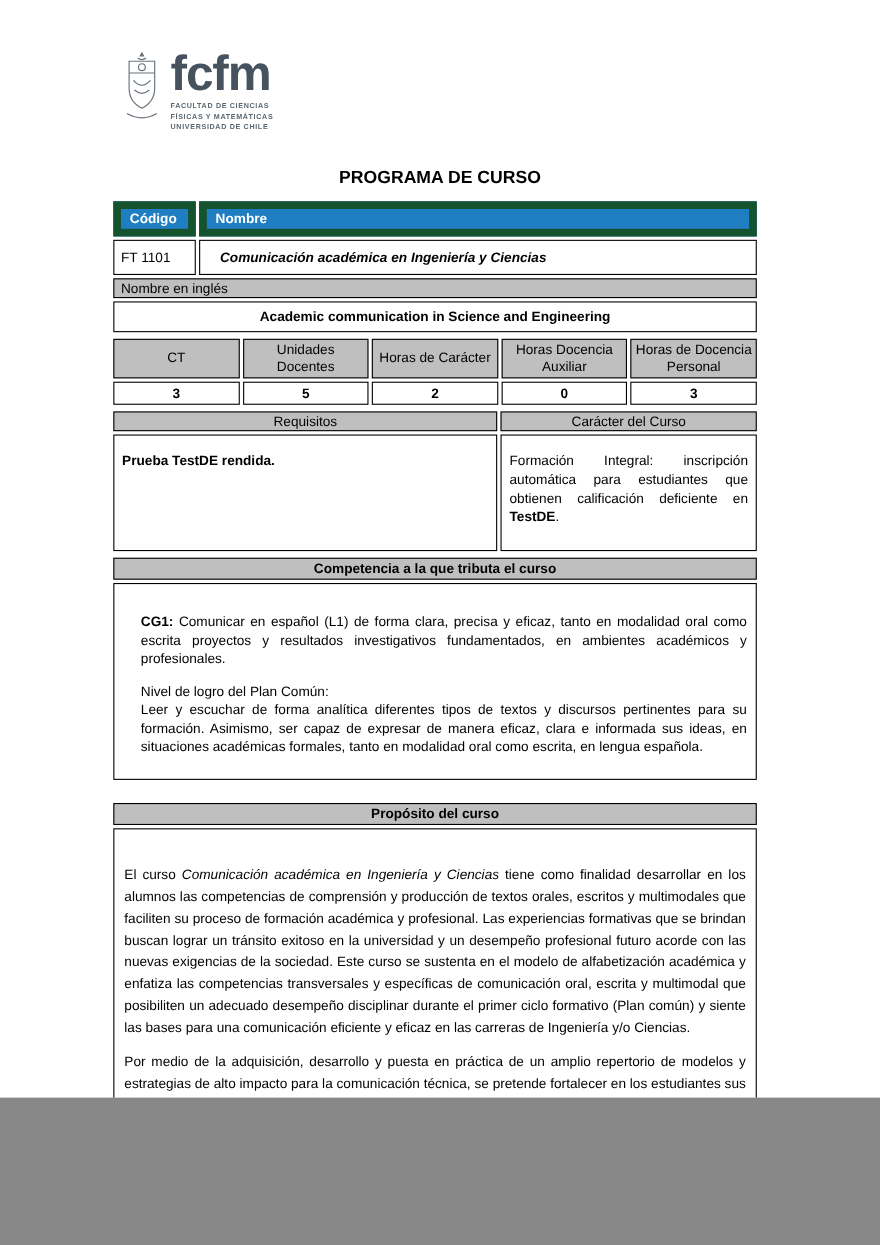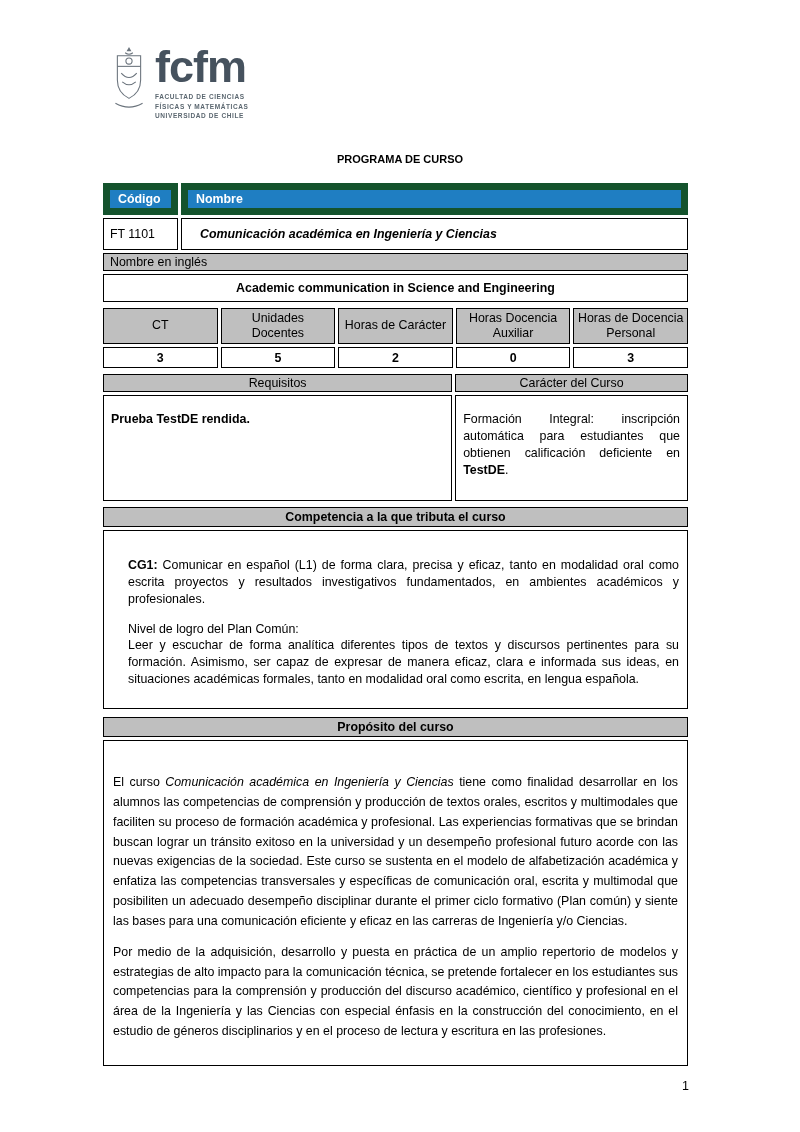--- a/index.html
+++ b/index.html
@@ -1,35 +1,35 @@
 <!DOCTYPE html>
 <html><head>
 <meta charset="utf-8">
 <style>
   html,body { margin:0; padding:0; background:#888; }
   .page {
-    position:relative; width:800px; height:1132px; margin:0 auto;
+    position:relative; width:800px; height:998px; margin:0 auto;
     background:#ffffff; overflow:hidden;
     font-family:"Liberation Sans", sans-serif; color:#000;
   }
   
   .logo-row { position:absolute; top:46px; left:112px; display:flex; gap:9px; align-items:flex-start; }
   .logo-text-col { display:flex; flex-direction:column; }
   .fcfm-wordmark {
     font-weight:bold; font-size:45px; line-height:0.92; letter-spacing:-1px;
     color:#46525E;
   }
   .logo-caption {
     margin-top:5px; font-size:6.5px; font-weight:bold; letter-spacing:0.6px;
     color:#5B6770; line-height:1.45;
   }
   
   .doc-title {
     position:absolute; top:153px; left:0; width:800px;
-    text-align:center; font-weight:bold; font-size:11px;
+    text-align:center; font-weight:bold; font-size:16px;
   }
   
   .content { position:absolute; top:180px; left:100px; width:591px; }
   table { width:100%; border-collapse:separate; border-spacing:3px; table-layout:fixed; }
   td {
     border:1px solid #000; padding:1px 6px; font-size:12.4px;
     vertical-align:middle; word-wrap:break-word;
   }
   .c-blue  { background:#1F7EC2; color:#fff; font-weight:bold; border:7px solid #14532d; height:16px; padding-left:8px; }
   .c-gray  { background:#BFBFBF; text-align:center; height:14px; }
@@ -40,21 +40,21 @@
   .english-name { height:24px; text-align:center; font-weight:bold; }
   .hours-hdr td { height:32px; text-align:center; line-height:1.25; background:#BFBFBF; padding:1px 3px; }
   .hours-val td { height:17px; text-align:center; font-weight:bold; }
   .req-content td { height:74px; vertical-align:top; padding:15px 7px; line-height:1.36; }
   .req-left { font-weight:bold; }
   .req-right { text-align:justify; }
   .comp-content {
     vertical-align:top; padding:26px 8px 20px 24px; line-height:1.36; text-align:justify;
   }
   .comp-content .block-gap { height:13px; }
-  .prop-table { margin-top:2px; }
+  .prop-table { margin-top:15px; }
   .prop-content { vertical-align:top; padding:32px 9px 12px 9px; line-height:1.6; text-align:justify; }
   .prop-content p { margin:0 0 11px 0; }
   .bold { font-weight:bold;margin-top:19px; }
   .ital { font-style:italic; }
   .page-num { text-align:right; font-size:12.5px; margin-top:10px; padding-right:2px; }
 </style>
 </head>
 <body>
 
 <div class="page">

